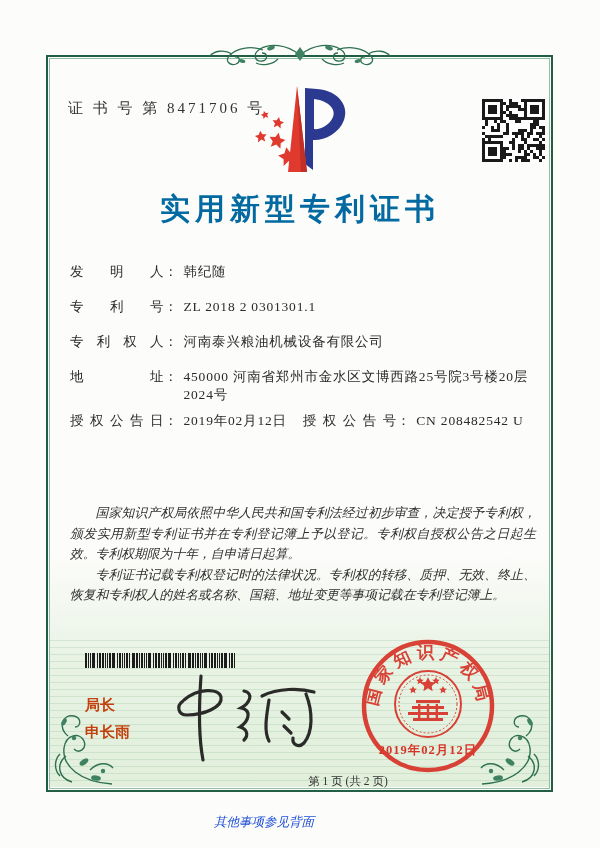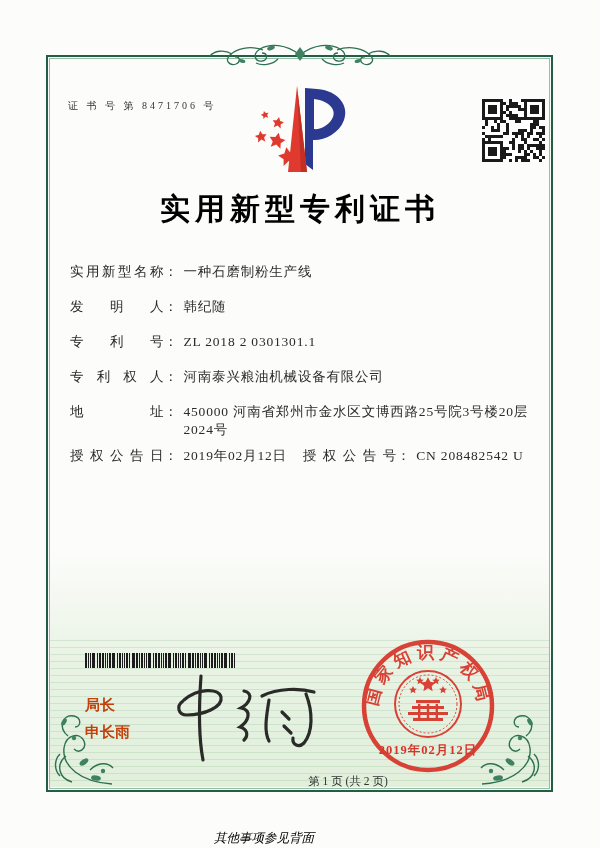--- a/index.html
+++ b/index.html
@@ -24,27 +24,27 @@
   .green-stripes{
     position:absolute; left:50px; top:640px; width:499px; height:147px; z-index:0;
     background:repeating-linear-gradient(to bottom, rgba(122,178,132,.22) 0 1px, rgba(122,178,132,0) 1px 7px);
   }
   .ornament-top{position:absolute; left:208px; top:41px; z-index:2;}
   .flourish{position:absolute; z-index:2;}
   .flourish.bl{left:50px; top:692px;}
   .flourish.br{left:478px; top:692px; transform:scale(-1,1);}
   
   .certno{
-    position:absolute; left:68px; top:99px; font-size:10px; letter-spacing:3px; color:#333; z-index:3;
+    position:absolute; left:68px; top:99px; font-size:15px; letter-spacing:3px; color:#333; z-index:3;
   }
   .logo{position:absolute; left:250px; top:84px; z-index:3;}
   .qr{position:absolute; left:482px; top:99px; z-index:3;}
   .title{
     position:absolute; left:0; top:189px; width:600px; text-align:center;
-    font-size:30px; font-weight:700; letter-spacing:5px; color:#000000; z-index:3;
+    font-size:30px; font-weight:700; letter-spacing:5px; color:#0369a1; z-index:3;
   }
   
   .fields{position:absolute; left:70px; top:263px; width:468px; font-size:13.5px; z-index:3;}
   .frow{line-height:18px; margin-bottom:17px; white-space:nowrap;}
   .frow.addr{white-space:normal; margin-bottom:8px;}
   .flabel{
     display:inline-block; width:94px; text-align:justify; text-align-last:justify;
     vertical-align:top; letter-spacing:0.5px;
   }
   .colon{display:inline-block; vertical-align:top;}
@@ -66,21 +66,21 @@
   .seal-date{
     position:absolute; left:362px; top:742px; width:132px; text-align:center; z-index:5;
     color:#d8352a; font-size:12.5px; font-weight:600; letter-spacing:1px;
   }
   .page-footer{
     position:absolute; left:0; top:774px; width:600px; text-align:center;
     font-size:11.5px; color:#333; z-index:3;padding-left:48px;
   }
   .back-note{
     position:absolute; left:0; top:814px; width:528px; text-align:center;
-    font-size:12.5px; font-style:italic; color:#000000; z-index:3;margin-top:16px;
+    font-size:12.5px; font-style:italic; color:#1d4ed8; z-index:3;
   }
 </style>
 </head>
 <body>
 
 <div class="page">
 
   <div class="green-zone"></div>
   <div class="green-stripes"></div>
 
@@ -306,39 +306,40 @@
       <rect x="39" y="60" width="3" height="3" fill="#1a1a1a"></rect>
       <rect x="42" y="60" width="3" height="3" fill="#1a1a1a"></rect>
       <rect x="45" y="60" width="3" height="3" fill="#1a1a1a"></rect>
       <rect x="57" y="60" width="3" height="3" fill="#1a1a1a"></rect>
     </svg>
 
   <div class="title">实用新型专利证书</div>
 
   <div class="fields">
     <div class="frow">
-      <span class="flabel">实用新型名称</span><span class="colon">：</span><span class="fvalue">一种石磨制粉生产线</span>
-    </div>
-    <div class="frow">
       <span class="flabel">发明人</span><span class="colon">：</span><span class="fvalue">韩纪随</span>
     </div>
     <div class="frow">
       <span class="flabel">专利号</span><span class="colon">：</span><span class="fvalue">ZL 2018 2 0301301.1</span>
     </div>
     <div class="frow">
       <span class="flabel">专利权人</span><span class="colon">：</span><span class="fvalue">河南泰兴粮油机械设备有限公司</span>
     </div>
     <div class="frow addr">
       <span class="flabel">地址</span><span class="colon">：</span><span class="fvalue">450000 河南省郑州市金水区文博西路25号院3号楼20层2024号</span>
     </div>
     <div class="frow">
       <span class="flabel">授权公告日</span><span class="colon">：</span><span class="fvalue">2019年02月12日</span><span class="pair2"><span class="flabel">授权公告号</span><span class="colon">：</span><span class="fvalue">CN 208482542 U</span></span>
     </div>
   </div>
 
+  <div class="body-text">
+    <p>国家知识产权局依照中华人民共和国专利法经过初步审查，决定授予专利权，颁发实用新型专利证书并在专利登记簿上予以登记。专利权自授权公告之日起生效。专利权期限为十年，自申请日起算。</p>
+    <p>专利证书记载专利权登记时的法律状况。专利权的转移、质押、无效、终止、恢复和专利权人的姓名或名称、国籍、地址变更等事项记载在专利登记簿上。</p>
+  </div>
 
   <svg class="barcode" width="153" height="15" viewBox="0 0 153 15">
       <rect x="0" y="0" width="2" height="15" fill="#1c1c1c"></rect>
       <rect x="3" y="0" width="1" height="15" fill="#1c1c1c"></rect>
       <rect x="5" y="0" width="1" height="15" fill="#1c1c1c"></rect>
       <rect x="7" y="0" width="3" height="15" fill="#1c1c1c"></rect>
       <rect x="12" y="0" width="1" height="15" fill="#1c1c1c"></rect>
       <rect x="14" y="0" width="2" height="15" fill="#1c1c1c"></rect>
       <rect x="17" y="0" width="2" height="15" fill="#1c1c1c"></rect>
       <rect x="20" y="0" width="1" height="15" fill="#1c1c1c"></rect>

